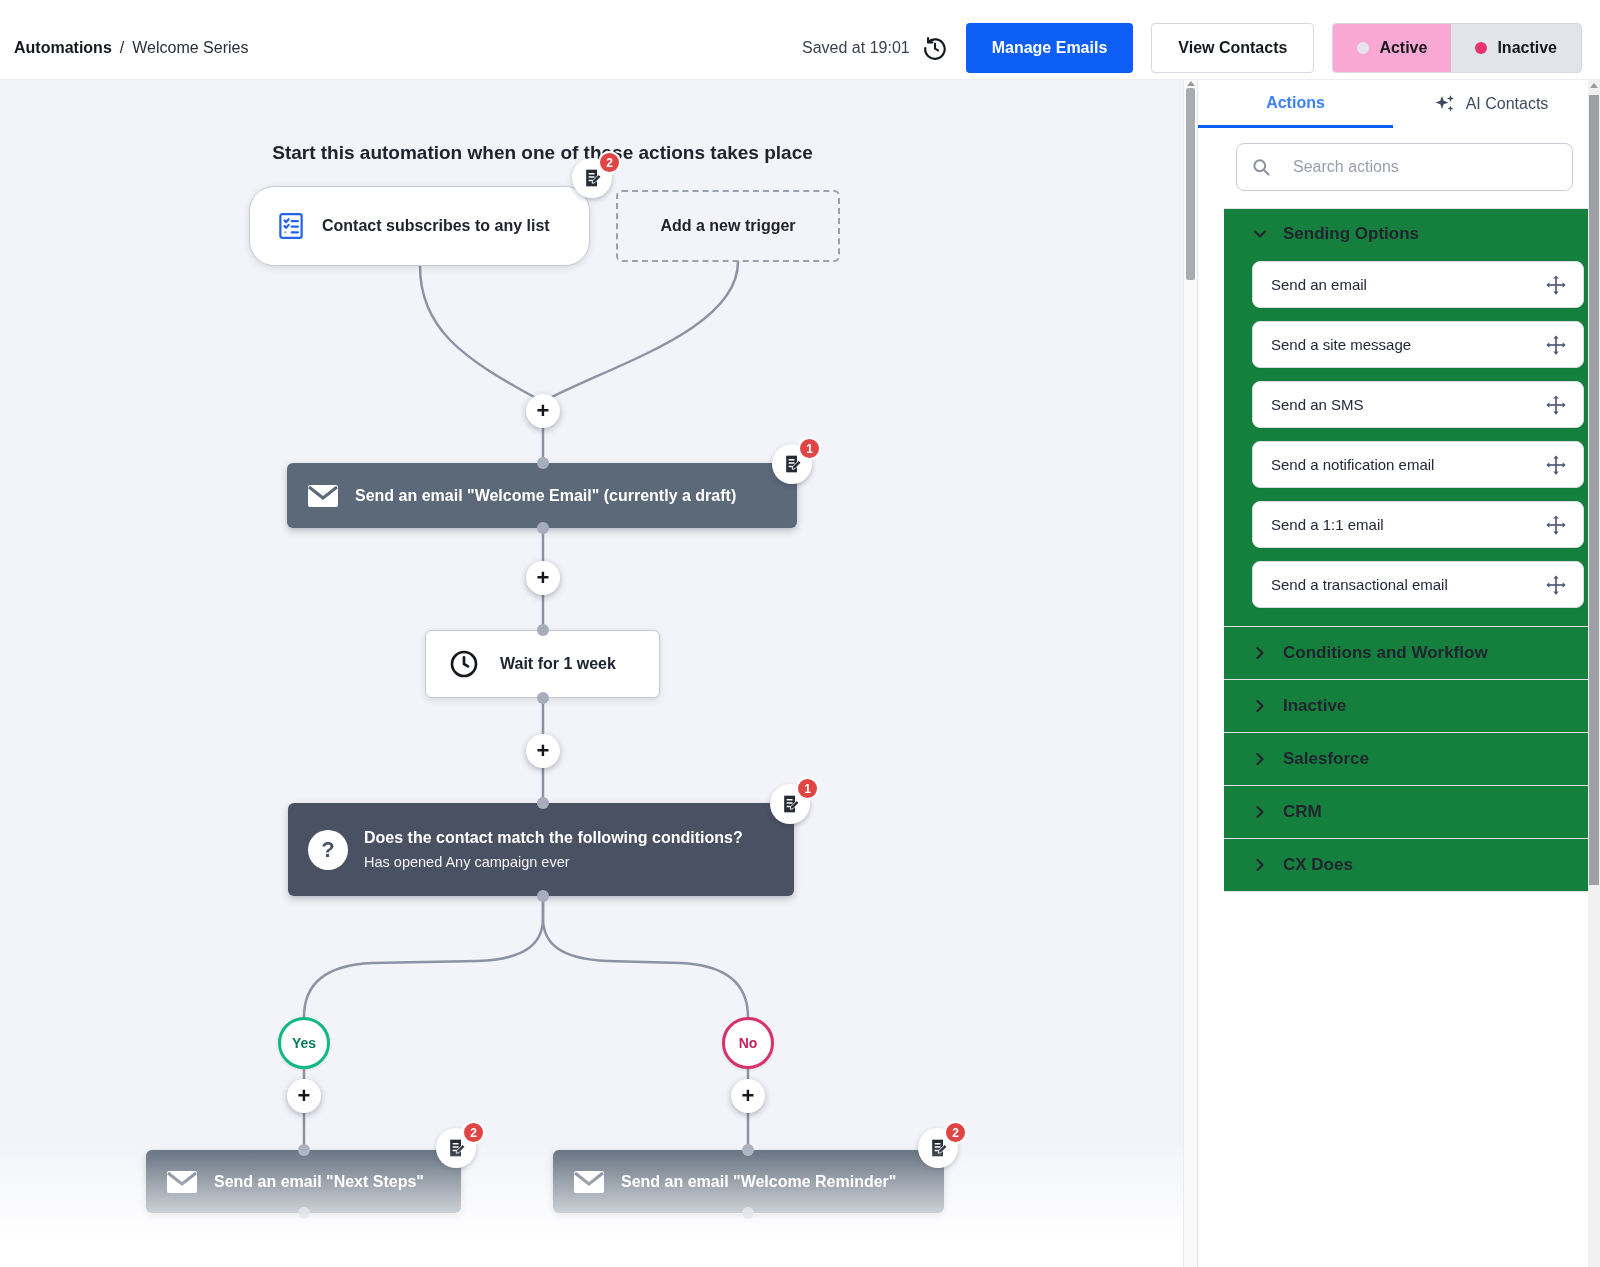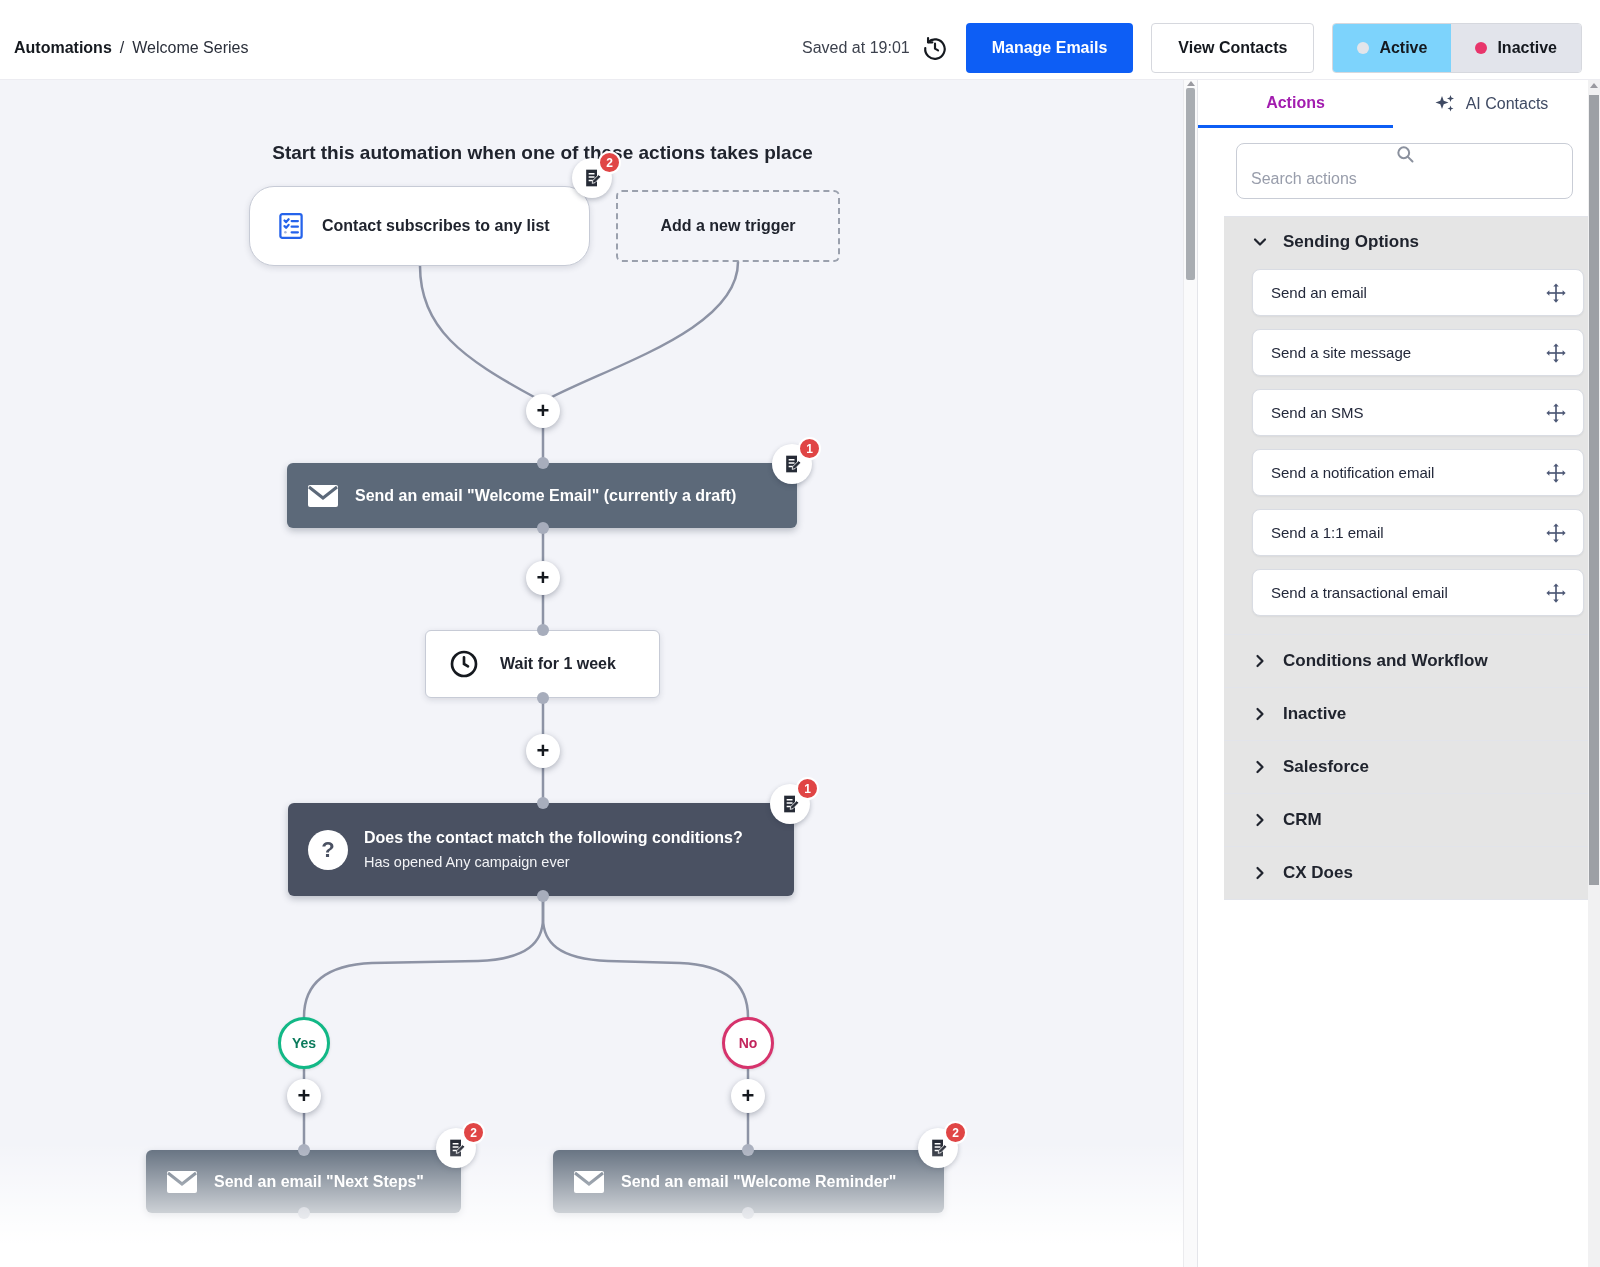--- a/index.html
+++ b/index.html
@@ -13,21 +13,21 @@
   .breadcrumb .root { font-weight:bold; color:#15191f; }
   .hdr-right { display:flex; align-items:center; gap:18px; }
   .saved { font-size:16px; color:#3c414d; display:flex; align-items:center; gap:12px; }
   .btn { height:50px; display:flex; align-items:center; justify-content:center;
          font-size:16px; font-weight:bold; border-radius:4px; padding:0 26px; cursor:default; }
   .btn-primary { background:#0d5ef5; color:#fff; }
   .btn-secondary { background:#fff; color:#15191f; border:1px solid #d6d8de; }
   .toggle { display:flex; height:50px; border:1px solid #d6d8de; border-radius:4px; overflow:hidden; }
   .toggle-opt { display:flex; align-items:center; gap:10px; padding:0 24px; font-size:16px; font-weight:bold; color:#15191f; }
   .toggle-opt .tdot { width:12px; height:12px; border-radius:50%; }
-  .opt-active { background:#7dd3fc; } .opt-active .tdot { background:#e3e5ea; }
+  .opt-active { background:#f9a8d4; } .opt-active .tdot { background:#e3e5ea; }
   .opt-inactive { background:#e2e4eb; } .opt-inactive .tdot { background:#e8356b; }
 
   
   .main { display:flex; height:1187px; }
   .canvas { position:relative; width:1183px; height:1187px; background:#f3f4f9; overflow:hidden; }
   .canvas-scrollbar { width:14px; background:#fafafb; border-left:1px solid #ebebee; position:relative; }
   .canvas-scrollbar .thumb { position:absolute; left:2px; top:8px; width:9px; height:192px; background:#a9adb2; border-radius:2px; }
   .scroll-arrow { position:absolute; left:3px; top:1px; width:0; height:0;
                   border-left:4px solid transparent; border-right:4px solid transparent; border-bottom:5px solid #9a9aa0; }
   .sidebar { width:391px; background:#fff; border-left:1px solid #e4e5ea; }
@@ -68,27 +68,27 @@
                    z-index:5; box-shadow:0 1px 3px rgba(0,0,0,.12); }
   .branch-yes { border:3px solid #12b886; color:#0b7b5c; }
   .branch-no  { border:3px solid #d6336c; color:#c2255c; }
   .fade { position:absolute; left:0; right:0; bottom:0; height:125px; z-index:7; pointer-events:none;
           background:linear-gradient(to bottom, rgba(255,255,255,0), #ffffff 82%); }
 
   
   .tabs { display:flex; height:48px; }
   .tab { flex:1; display:flex; align-items:center; justify-content:center; gap:9px;
          font-size:16px; color:#3f4a63; }
-  .tab.active { color:#a21caf; font-weight:bold; border-bottom:3px solid #0d5ef5; }
-  .search { margin:15px 15px 17px 38px; height:56px; border:1px solid #c9cdd6; border-radius:8px;
-            display:flex; align-items:center; gap:6px; padding:0 14px; background:#fff;flex-direction:column; }
+  .tab.active { color:#3b82f6; font-weight:bold; border-bottom:3px solid #0d5ef5; }
+  .search { margin:15px 15px 17px 38px; height:48px; border:1px solid #c9cdd6; border-radius:8px;
+            display:flex; align-items:center; gap:22px; padding:0 14px; background:#fff; }
   .search input { border:none; outline:none; width:100%; font-size:16px; font-family:inherit; color:#20242e; background:transparent; }
   .search input::placeholder { color:#989dab; }
   .sections { margin-left:26px; border-top:1px solid #e2e4ea; }
-  .sec { background:#e5e5e5; border-bottom:1px solid #e2e4ea; }
+  .sec { background:#15803d; border-bottom:1px solid #e2e4ea; }
   .sec-head { display:flex; align-items:center; gap:15px; padding-left:28px; height:50px;
               font-size:17px; font-weight:bold; color:#20242e; }
   .sec-head.tall { height:52px; }
   .sec-items { padding:2px 4px 18px 28px; }
   .action-card { height:47px; margin-bottom:13px; background:#fff; border:1px solid #d9dce3;
                  border-radius:8px; display:flex; align-items:center; justify-content:space-between;
                  padding:0 16px 0 18px; font-size:15px; color:#23283a; box-shadow:0 1px 2px rgba(0,0,0,.05); }
   .icon { display:inline-flex; align-items:center; justify-content:center; }
 </style>
 </head>

